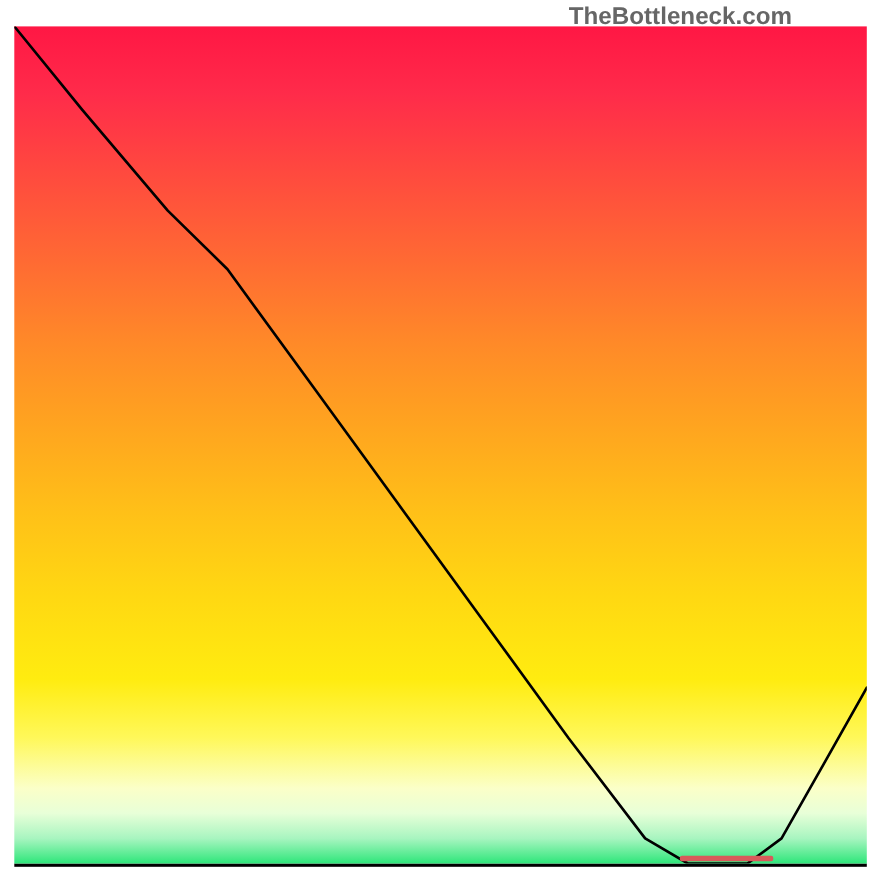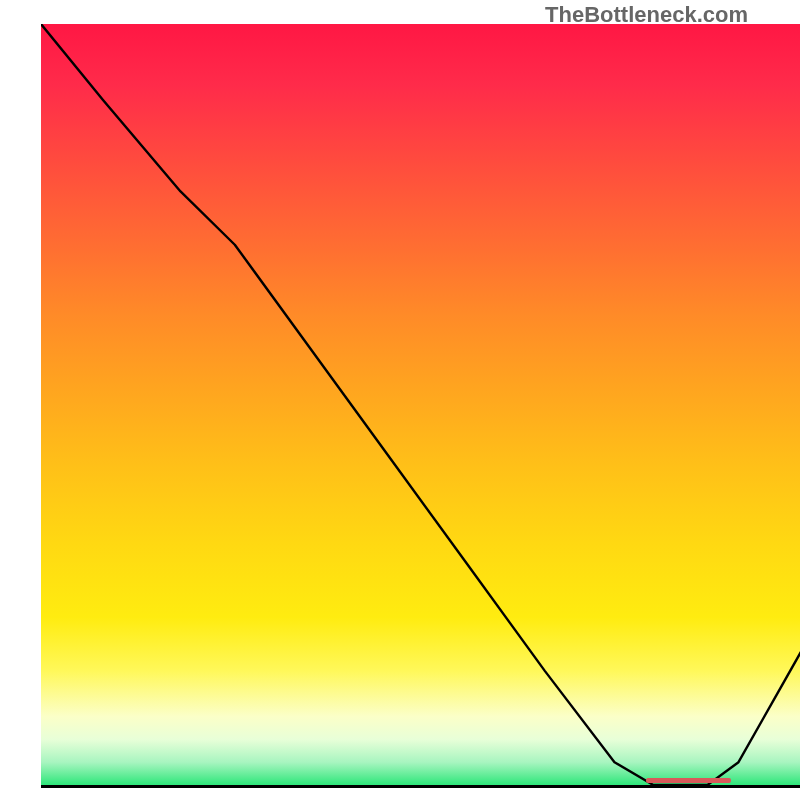--- a/index.html
+++ b/index.html
@@ -2,21 +2,20 @@
 <html><head>
 <meta charset="utf-8">
 <style>
   * { margin: 0; padding: 0; box-sizing: border-box; }
   html, body { width: 800px; height: 800px; overflow: hidden; }
   .container {
     width: 728px;
     height: 800px;
     position: relative;
     background: #fff;
-    margin-left: 28px;
   }
   .watermark {
     position: absolute;
     top: 2px;
     right: 8px;
     font-family: Arial, sans-serif;
     font-size: 22px;
     font-weight: bold;
     color: #666;
     z-index: 10;

